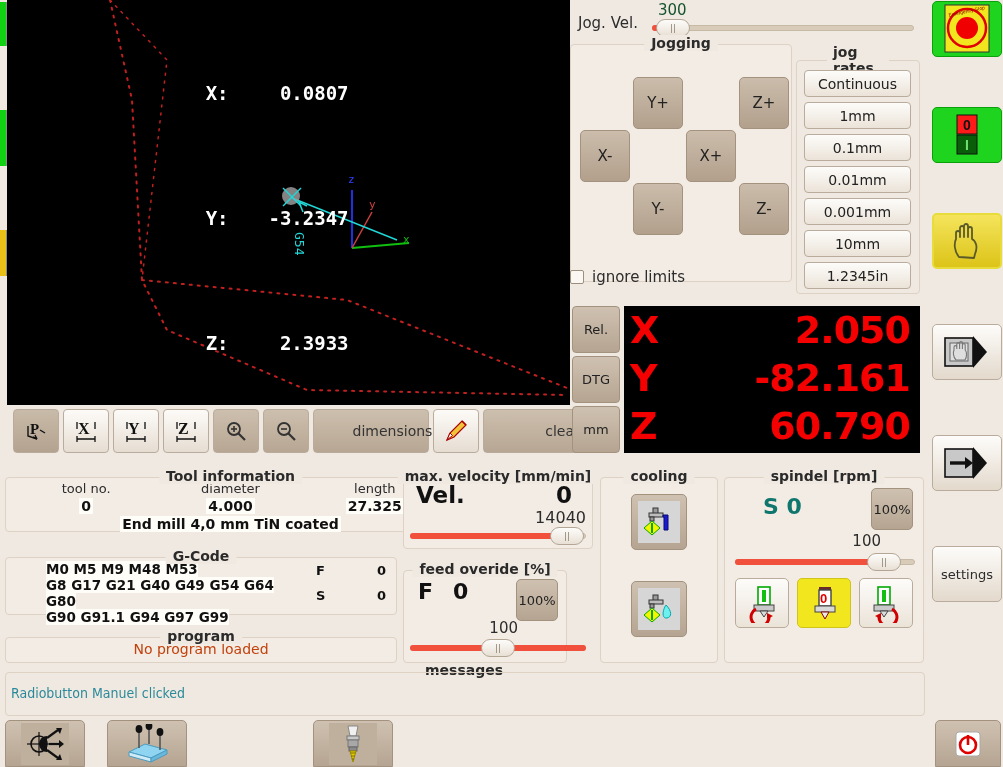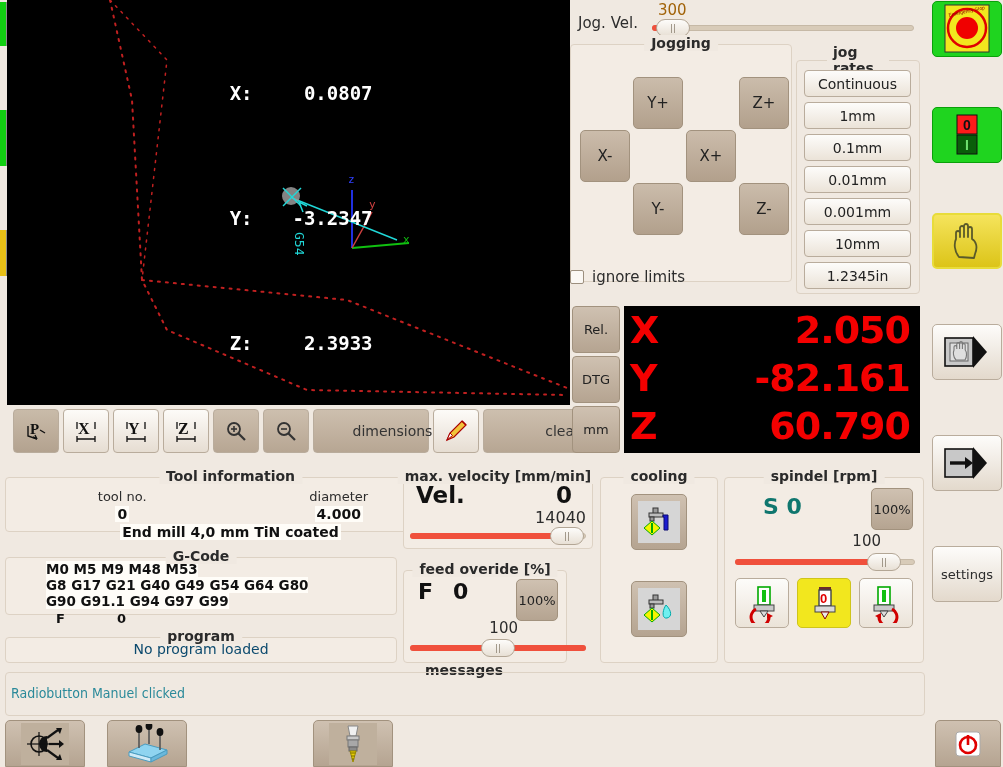--- a/index.html
+++ b/index.html
@@ -22,21 +22,21 @@
   .preview {
     position: absolute; left: 7px; top: 0; width: 563px; height: 405px;
     background: #000; overflow: hidden;
   }
   .dro-overlay {
     position: absolute; left: 0; top: 6px; width: 100%;
     font-family: "DejaVu Sans Mono", "Liberation Mono", monospace;
     font-size: 19px; font-weight: bold; color: #ffffff;
     line-height: 25px; white-space: pre;
   }
-  .dro-line { display: block; padding-left: 24px; }
+  .dro-line { display: block; }
   .dro-l { display: inline-block; width: 130px; text-align: right; }
   .dro-v { display: inline-block; width: 120px; text-align: right; }
   .preview svg { position: absolute; left: 0; top: 0; }
 
   
   .prev-toolbar {
     position: absolute; left: 7px; top: 405px; width: 563px; height: 52px;
     display: flex; align-items: center; gap: 4px; padding: 0 6px;
     background: #f0e9e1;
   }
@@ -59,21 +59,21 @@
   }
   .frame-title {
     position: absolute; top: -10px; left: 50%; transform: translateX(-50%);
     background: #f0e9e1; padding: 0 7px;
     font-size: 14px; font-weight: bold; color: #2a2a2a; white-space: nowrap;
   }
 
   
   .jogvel-wrap { position: absolute; left: 570px; top: 0; width: 355px; height: 42px; }
   .jogvel-label { position: absolute; left: 8px; top: 14px; font-size: 15px; color: #2c2c2c; }
-  .jogvel-value { position: absolute; left: 88px; top: 1px; font-size: 15px; color: #a16207; }
+  .jogvel-value { position: absolute; left: 88px; top: 1px; font-size: 15px; color: #14532d; }
   .slider { position: relative; height: 12px; }
   .slider .track {
     position: absolute; left: 0; right: 0; top: 3px; height: 6px;
     background: #d8cbb8; border-radius: 3px; border: 1px solid #c6b9a6;
   }
   .slider .fill {
     position: absolute; left: 0; top: 3px; height: 6px;
     background: #f0503c; border-radius: 3px;
   }
   .slider .knob {
@@ -142,40 +142,40 @@
     width: 56px; font-family: "DejaVu Sans", sans-serif;
   }
   .dro-num {
     flex: 1; text-align: right;
     font-size: 38px; font-weight: bold; color: #f40000;
     font-family: "DejaVu Sans", sans-serif; letter-spacing: -1px;
   }
 
   
   .toolinfo { left: 5px; top: 477px; width: 451px; height: 55px; }
-  .ti-grid { display: flex; padding: 3px 8px 0 8px; margin-top: 8px; }
+  .ti-grid { display: flex; padding: 3px 8px 0 8px; }
   .ti-col { flex: 1; text-align: center; }
   .ti-head { font-size: 13px; color: #2c2c2c; }
   .ti-val { font-size: 14px; font-weight: bold; color: #111; background: #fffdf8; display: inline-block; padding: 0 2px; }
   .ti-desc { text-align: center; font-size: 14px; font-weight: bold; color: #111; margin-top: 1px; }
   .ti-desc span { background: #fffdf8; padding: 0 2px; }
 
   
   .gcode { left: 5px; top: 557px; width: 392px; height: 58px; padding-left: 36px; }
-  .gc-body { display: flex; padding: 3px 4px 0 4px; flex-direction: column; }
+  .gc-body { display: flex; padding: 3px 4px 0 4px; }
   .gc-left { flex: 1; }
   .gc-line { font-size: 13.5px; font-weight: bold; color: #111; line-height: 16px; }
   .gc-line span { background: #fffdf8; }
   .gc-right { width: 86px; }
   .gc-fs { display: flex; justify-content: space-between; font-size: 13px; font-weight: bold; color: #111; padding: 2px 6px 0 10px; }
   .gc-fs2 { display: flex; justify-content: space-between; font-size: 13px; font-weight: bold; color: #111; padding: 10px 6px 0 10px; }
 
   
   .program { left: 5px; top: 637px; width: 392px; height: 26px; }
-  .prog-text { text-align: center; font-size: 14px; color: #0c4a6e; padding-top: 3px; }
+  .prog-text { text-align: center; font-size: 14px; color: #c2410c; padding-top: 3px; }
 
   
   .maxvel { left: 403px; top: 477px; width: 190px; height: 72px; }
   .mv-row { display: flex; justify-content: space-between; align-items: baseline; padding: 4px 20px 0 12px; }
   .mv-lab { font-size: 23px; font-weight: bold; color: #111; }
   .mv-val { font-size: 23px; font-weight: bold; color: #111; }
   .mv-max { text-align: right; font-size: 16px; color: #2c2c2c; padding-right: 6px; }
   .mv-slider { position: absolute; left: 6px; bottom: 6px; width: 176px; }
 
   
@@ -437,20 +437,24 @@
     <div class="frame-title">Tool information</div>
     <div class="ti-grid">
       <div class="ti-col">
         <div class="ti-head">tool no.</div>
         <div><span class="ti-val">0</span></div>
       </div>
       <div class="ti-col">
         <div class="ti-head">diameter</div>
         <div><span class="ti-val">4.000</span></div>
       </div>
+      <div class="ti-col">
+        <div class="ti-head">length</div>
+        <div><span class="ti-val">27.325</span></div>
+      </div>
     </div>
     <div class="ti-desc">
       <span>End mill 4,0 mm TiN coated</span>
     </div>
   </div>
 
   <div class="frame gcode">
     <div class="frame-title">G-Code</div>
     <div class="gc-body">
       <div class="gc-left">

